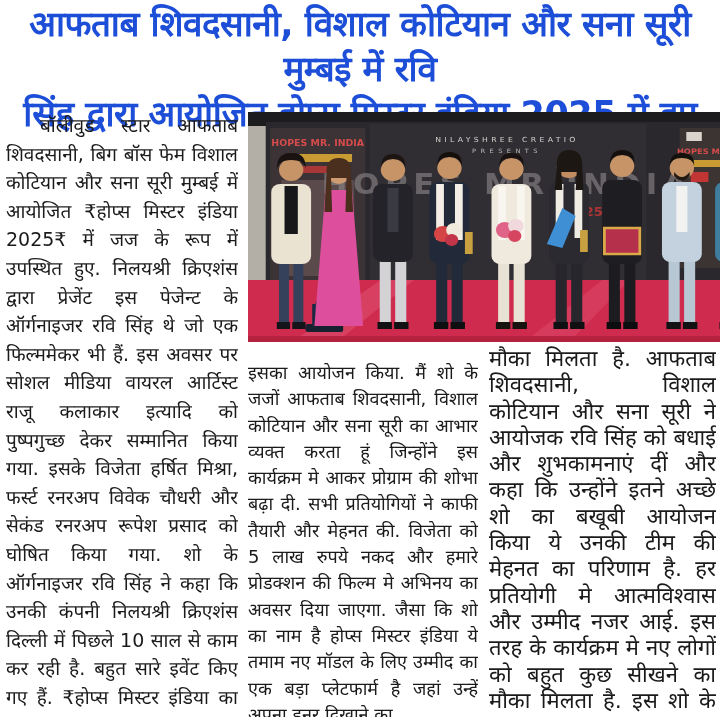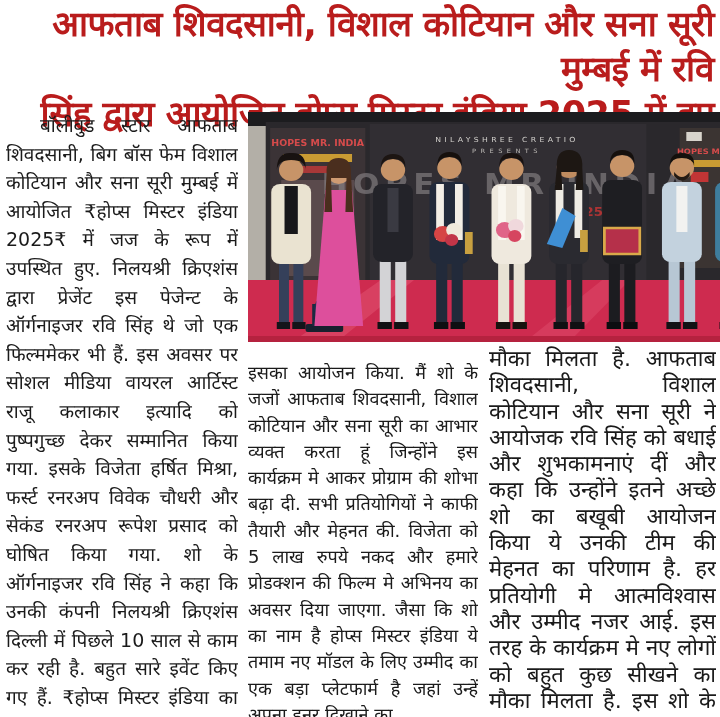--- a/index.html
+++ b/index.html
@@ -6,24 +6,24 @@
   .page{
     position:relative;
     width:720px;height:717px;
     background:#ffffff;
     font-family:"DejaVu Sans","Liberation Sans",sans-serif;
     color:#121212;
     overflow:hidden;
   }
   .headline{
     position:absolute;left:6px;right:6px;top:2px;
-    text-align:right;
+    text-align:center;
     font-size:35px;line-height:45px;
     font-weight:800;
-    color:#b91c1c;
+    color:#1d4ed8;
     letter-spacing:-0.5px;
   }
   .bodycol{
     position:absolute;
     text-align:justify;
     color:#1a1a1a;
     overflow:hidden;
   }
   .col-left{
     left:6px;top:111px;width:232px;height:602px;

